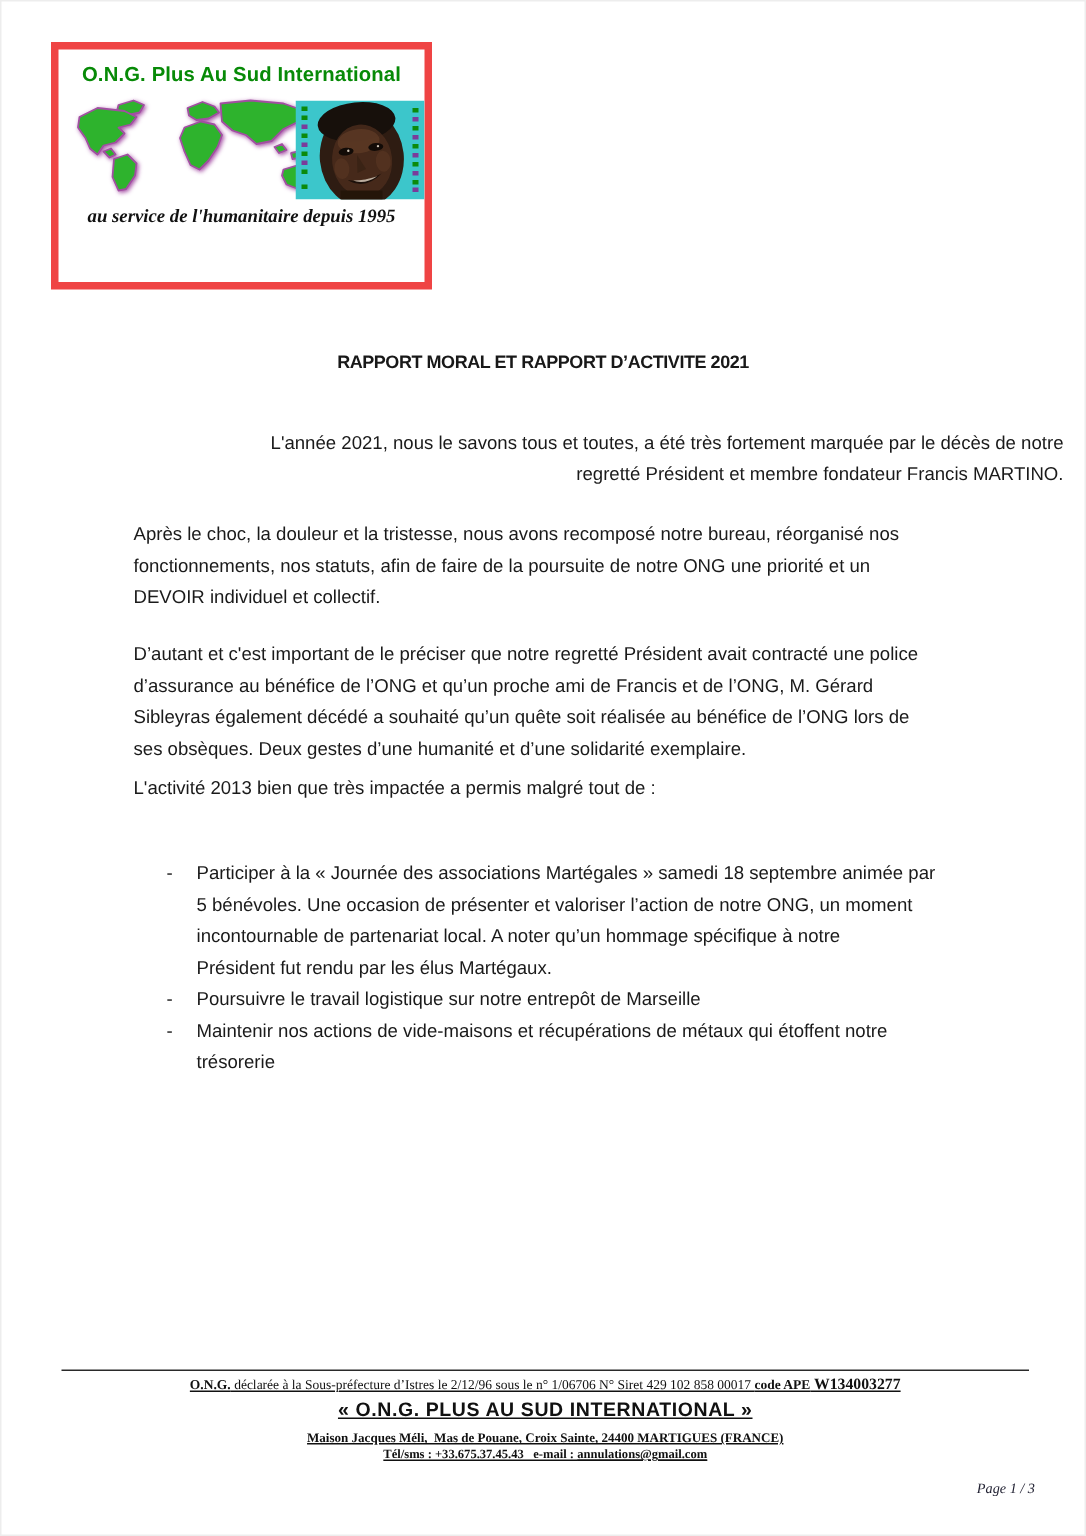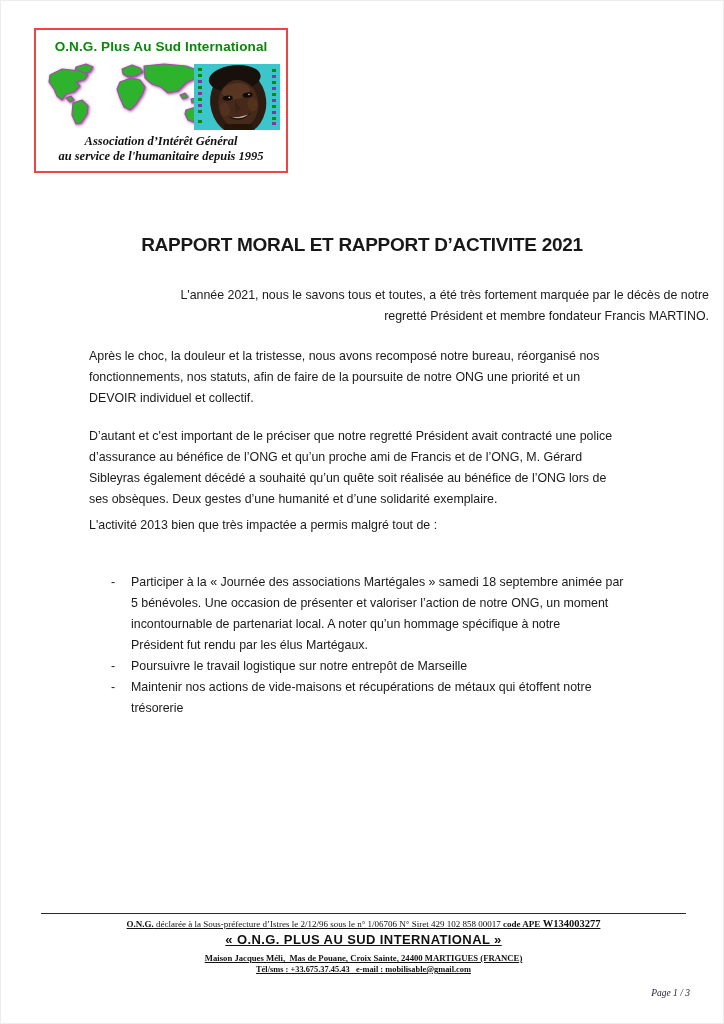--- a/index.html
+++ b/index.html
@@ -1,28 +1,28 @@
 <!DOCTYPE html>
 <html><head>
 <meta charset="utf-8">
 <style>
   html,body{margin:0;padding:0;background:#ffffff;}
   body{width:724px;height:1024px;position:relative;font-family:"Liberation Sans",sans-serif;color:#1a1a1a;}
   .page{position:absolute;inset:0;background:#ffffff;border:1px solid #ededed;box-sizing:border-box;overflow:hidden;}
 
   
-  .logo-box{position:absolute;left:33px;top:27px;width:254px;height:145px;border:2px solid #ef4444;background:#ffffff;box-sizing:border-box;}
+  .logo-box{position:absolute;left:33px;top:27px;width:254px;height:165px;border:5px solid #ef4444;background:#ffffff;box-sizing:border-box;}
   .logo-title{margin-top:9px;text-align:center;color:#078a07;font-weight:bold;font-size:13.5px;letter-spacing:0.1px;}
   .logo-art{position:relative;height:74px;margin-top:6px;}
   .logo-map{position:absolute;left:10px;top:2px;width:162px;height:68px;filter:drop-shadow(1px 1px 1.5px rgba(154,58,154,0.9));}
   .logo-photo{position:absolute;left:158px;top:4px;width:86px;height:66px;}
   .logo-tagline{text-align:center;font-family:"Liberation Serif",serif;font-style:italic;font-weight:bold;font-size:12.5px;line-height:15px;color:#111111;}
 
   
-  .doc-title{position:absolute;top:233px;left:0;width:100%;text-align:center;font-weight:bold;font-size:19px;letter-spacing:-0.3px;color:#181818;}
+  .doc-title{position:absolute;top:233px;left:0;width:100%;text-align:center;font-weight:bold;font-size:12px;letter-spacing:-0.3px;color:#181818;}
 
   
   .body-text{position:absolute;left:88px;top:284px;width:620px;font-size:12.4px;line-height:21px;}
   .body-text p{margin:0;white-space:pre;}
   .p1{margin-bottom:19px !important;text-align:right;}
   .p2{margin-bottom:17px !important;}
   .p3{margin-bottom:19px !important;}
   .p4{margin-bottom:8px  !important;}
   .p5{margin-bottom:5px  !important;}
   .p6{margin-bottom:36px !important;}
@@ -107,21 +107,20 @@
           <path d="M41,36 L46,46 L40,48 Z" fill="#3a2315"></path>
           <path d="M33,52 Q44,60 56,50 Q45,55 33,52 Z" fill="#1c100a"></path>
           <path d="M36,52.5 Q44,56.5 53,51.5 Q44,53.5 36,52.5 Z" fill="#d8c9b8" opacity="0.85"></path>
           <ellipse cx="30" cy="44" rx="5" ry="7" fill="#5d3a24" opacity="0.5"></ellipse>
           <ellipse cx="58" cy="42" rx="5" ry="7" fill="#5d3a24" opacity="0.5"></ellipse>
         </g>
         <rect x="30" y="60" width="28" height="6" fill="#241509"></rect>
       </svg>
     </div>
     <div class="logo-tagline">
-      <div>Association d’Intérêt Général</div>
       <div>au service de l'humanitaire depuis 1995</div>
     </div>
   </div>
 
   <div class="doc-title">RAPPORT MORAL ET RAPPORT D’ACTIVITE 2021</div>
 
   <div class="body-text">
     <p class="p1">L'année 2021, nous le savons tous et toutes, a été très fortement marquée par le décès de notre
 regretté Président et membre fondateur Francis MARTINO.</p>
     <p class="p2">Après le choc, la douleur et la tristesse, nous avons recomposé notre bureau, réorganisé nos
@@ -152,17 +151,17 @@
 trésorerie</span>
       </div>
     </div>
   </div>
 
   <div class="footer-rule"></div>
   <div class="footer">
     <div class="f-reg"><span class="b">O.N.G.</span><span> déclarée à la Sous-préfecture d’Istres le 2/12/96 sous le n° 1/06706 N° Siret 429 102 858 00017 </span><span class="b">code APE</span><span class="ape"> W134003277</span></div>
     <div class="f-org">« O.N.G. PLUS AU SUD INTERNATIONAL »</div>
     <div class="f-addr">Maison Jacques Méli,  Mas de Pouane, Croix Sainte, 24400 MARTIGUES (FRANCE)</div>
-    <div class="f-tel"><span>Tél/sms : +33.675.37.45.43   e-mail : </span><a class="f-email">mobilisable@gmail.com</a></div>
+    <div class="f-tel"><span>Tél/sms : +33.675.37.45.43   e-mail : </span><a class="f-email">annulations@gmail.com</a></div>
   </div>
 
   <div class="page-num">Page 1 / 3</div>
 </div>
 
 </body></html>

